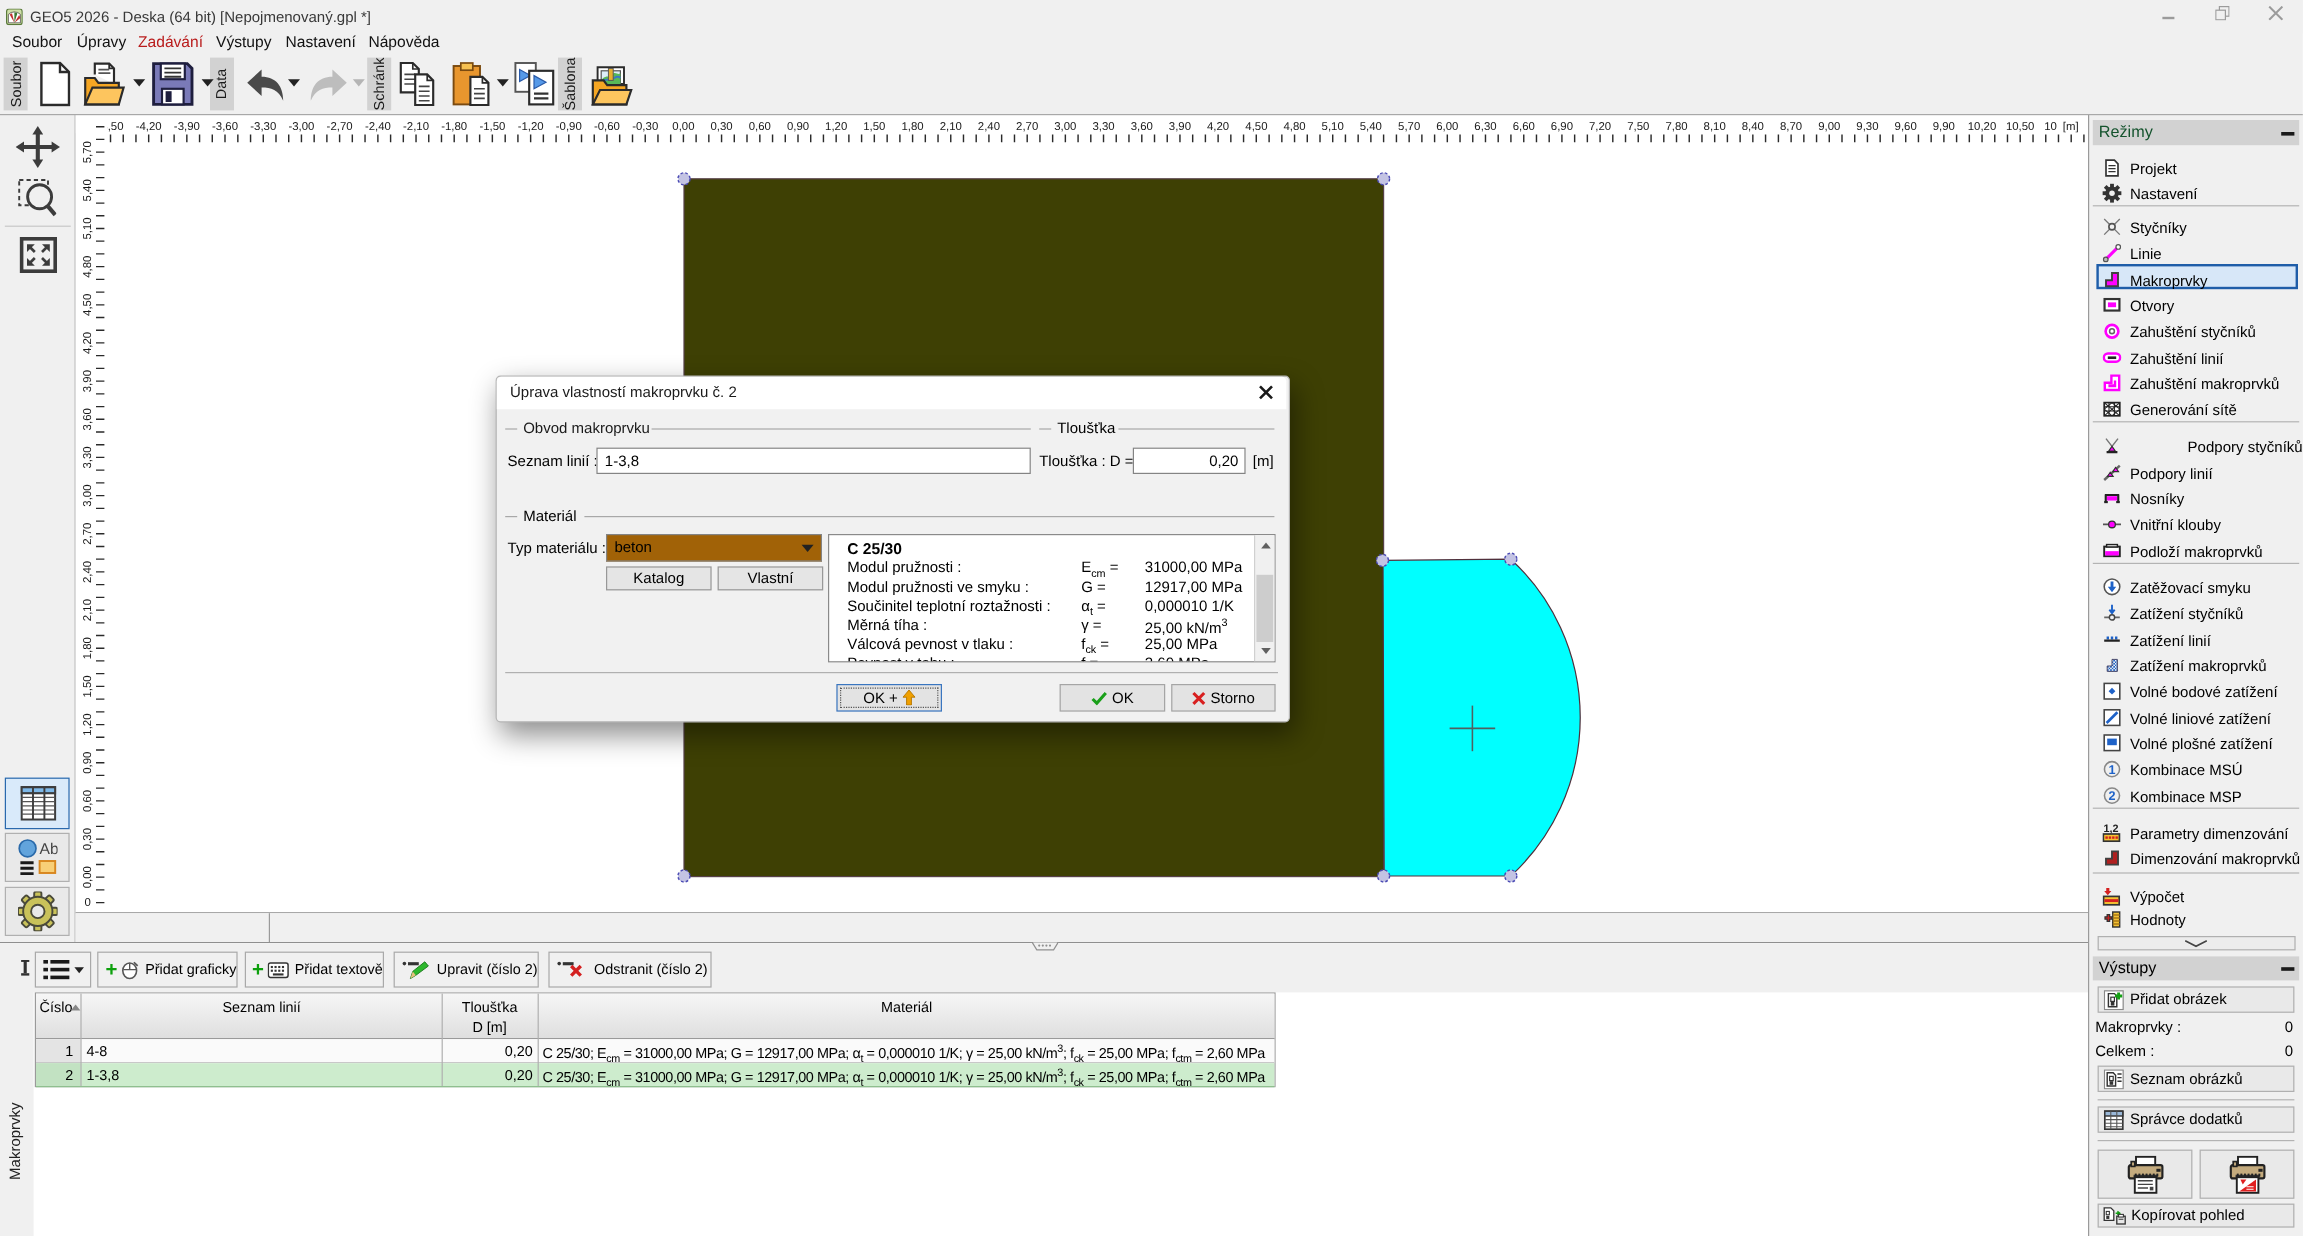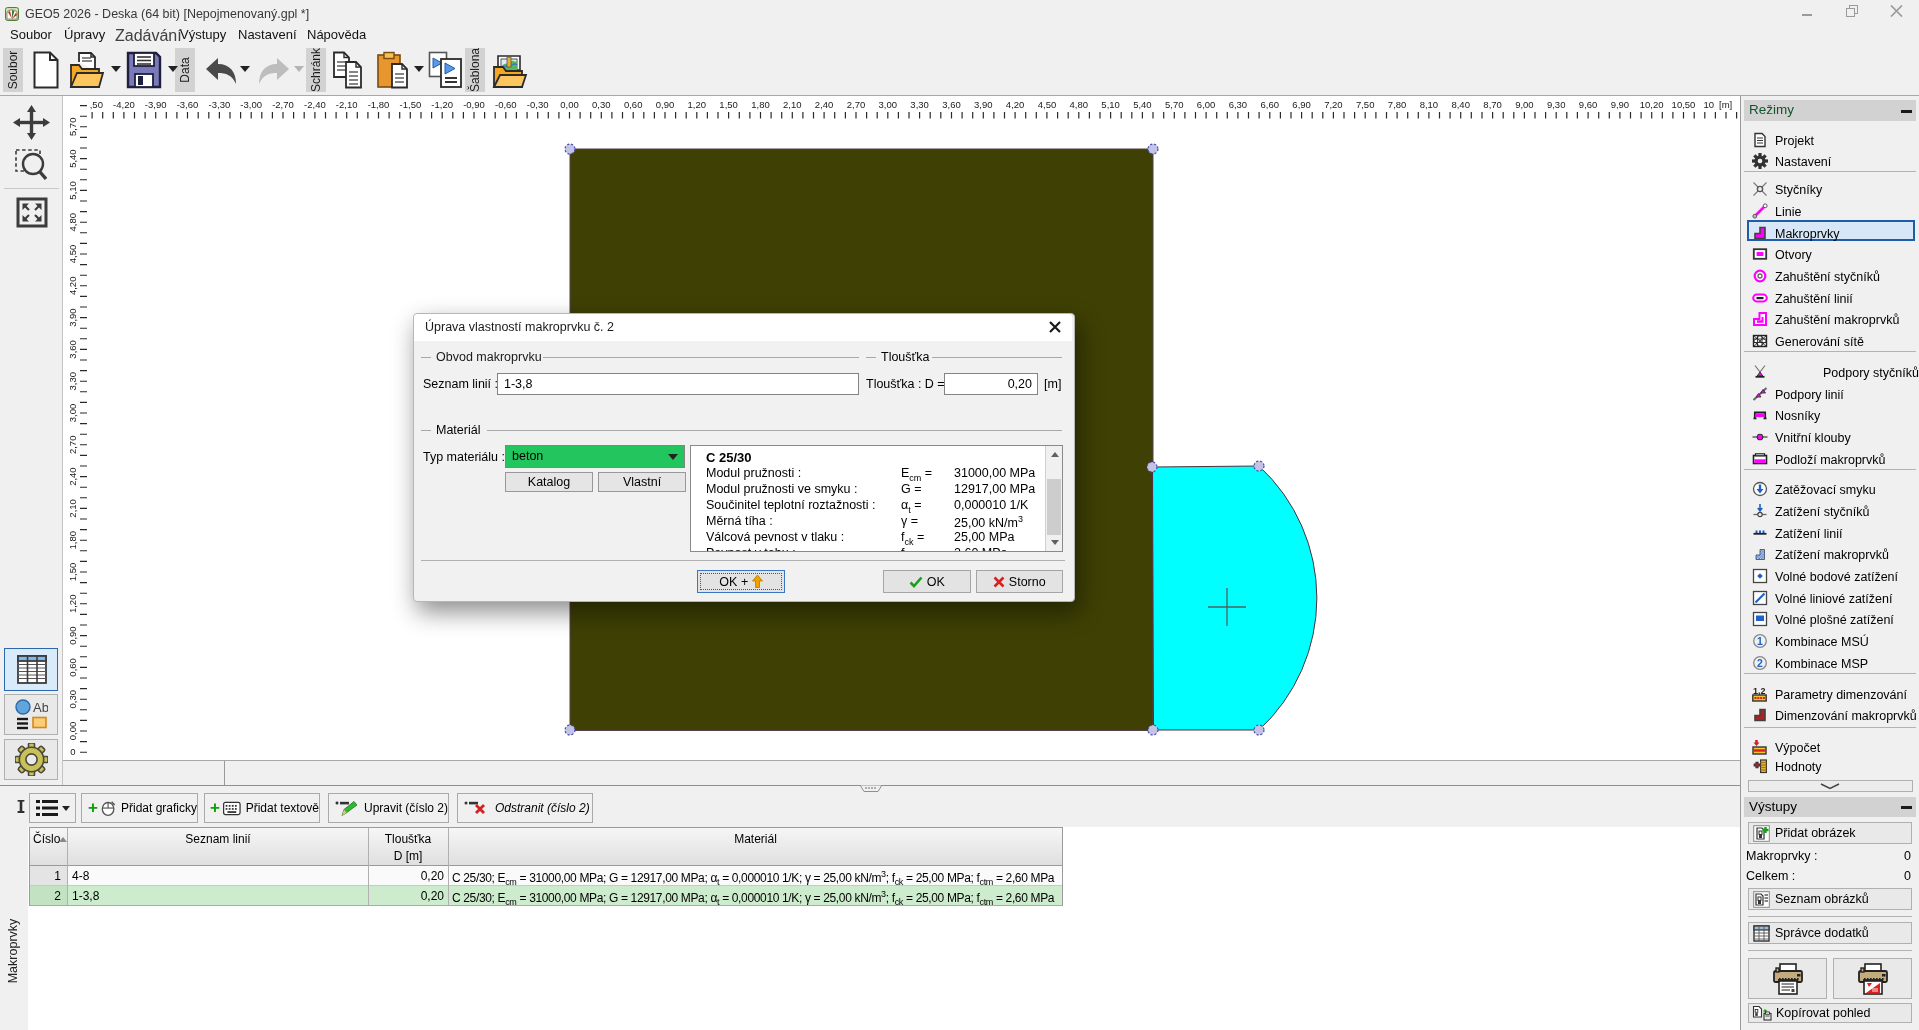--- a/index.html
+++ b/index.html
@@ -29,21 +29,21 @@
 <div class="abs" style="left:1802px;top:14px;width:10px;height:2px;background:#9b9b9b;"></div>
 <svg class="abs" style="left:1846px;top:5px" width="12" height="12" viewBox="0 0 12 12">
 <rect x="3.5" y="0.5" width="8" height="8" fill="none" stroke="#9b9b9b"></rect>
 <rect x="0.5" y="3.5" width="8" height="8" fill="#f0f0f0" stroke="#9b9b9b"></rect>
 </svg>
 <svg class="abs" style="left:1890px;top:5px" width="13" height="12" viewBox="0 0 13 12">
 <path d="M1 0.5 L12 11.5 M12 0.5 L1 11.5" stroke="#9b9b9b" stroke-width="1.7"></path>
 </svg>
 <div class="abs" style="left:10px;top:27px;font-size:13px;color:#111;">Soubor</div>
 <div class="abs" style="left:64px;top:27px;font-size:13px;color:#111;">Úpravy</div>
-<div class="abs" style="left:115px;top:27px;font-size:16px;color:#404040;">Zadávání</div>
+<div class="abs" style="left:115px;top:27px;font-size:13px;color:#b91c1c;">Zadávání</div>
 <div class="abs" style="left:180px;top:27px;font-size:13px;color:#111;">Výstupy</div>
 <div class="abs" style="left:238px;top:27px;font-size:13px;color:#111;">Nastavení</div>
 <div class="abs" style="left:307px;top:27px;font-size:13px;color:#111;">Nápověda</div>
 <div class="vlabel" style="left:3px;top:48px;width:20px;height:44px;">
     <span>Soubor</span>
   </div>
 <div class="vlabel" style="left:175px;top:48px;width:20px;height:44px;">
     <span>Data</span>
   </div>
 <div class="vlabel" style="left:306px;top:48px;width:20px;height:44px;">
@@ -356,21 +356,21 @@
   </div>
 <div class="btn" style="left:328px;top:793px;width:121px;height:30px;">
 <svg style="margin-left:6px" width="24" height="17" viewBox="0 0 24 17">
 <circle cx="2" cy="3" r="1.5" fill="#333"></circle>
       <rect x="5" y="1.8" width="9" height="2.6" fill="#333"></rect>
 <path d="M7 15.5 L9 9.5 L19 1.5 L22 5 L11.5 12.8 Z" fill="#2db82d" stroke="#1a7a1a" stroke-width="0.8"></path>
 <path d="M7 15.5 L9 9.5 L11.5 12.8 Z" fill="#e8c080"></path>
 </svg>
 <span style="margin-left:5px;">Upravit (číslo 2)</span>
   </div>
-<div class="btn" style="left:457px;top:793px;width:136px;height:30px;font-style:italic;">
+<div class="btn" style="left:457px;top:793px;width:136px;height:30px;">
 <svg style="margin-left:6px" width="26" height="16" viewBox="0 0 26 16">
 <circle cx="2" cy="3" r="1.5" fill="#333"></circle>
       <rect x="5" y="1.8" width="9" height="2.6" fill="#333"></rect>
 <path d="M12 5 L20 13 M20 5 L12 13" stroke="#d42020" stroke-width="2.8"></path>
 </svg>
 <span style="margin-left:5px;">Odstranit (číslo 2)</span>
   </div>
 <div class="abs" style="left:29px;top:827px;width:1034px;height:79px;border:1px solid #9a9a9a;box-sizing:border-box;background:#fff;"></div>
 <div class="abs" style="left:30px;top:828px;width:1032px;height:38px;background:linear-gradient(#f6f6f6,#dfdfdf);border-bottom:1px solid #9a9a9a;box-sizing:border-box;"></div>
 <div class="abs" style="left:67px;top:828px;width:1px;height:77px;background:#b0b0b0;z-index:3;"></div>
@@ -777,21 +777,21 @@
 <div class="abs" style="z-index:52;left:866px;top:357px;width:10px;height:1px;background:#a8a8a8;"></div>
 <div class="abs" style="z-index:52;left:881px;top:350px;font-size:12.5px;">Tloušťka</div>
 <div class="abs" style="z-index:52;left:932px;top:357px;width:130px;height:1px;background:#a8a8a8;"></div>
 <div class="abs" style="z-index:52;left:866px;top:377px;font-size:12.5px;">Tloušťka : D =</div>
 <div class="abs" style="z-index:52;left:944px;top:373px;width:94px;height:22px;background:#fff;border:1px solid #848484;box-sizing:border-box;font-size:12.5px;text-align:right;padding:3px 5px 0 0;">0,20</div>
 <div class="abs" style="z-index:52;left:1044px;top:377px;font-size:12.5px;">[m]</div>
 <div class="abs" style="z-index:52;left:421px;top:430px;width:10px;height:1px;background:#a8a8a8;"></div>
 <div class="abs" style="z-index:52;left:436px;top:423px;font-size:12.5px;">Materiál</div>
 <div class="abs" style="z-index:52;left:487px;top:430px;width:575px;height:1px;background:#a8a8a8;"></div>
 <div class="abs" style="z-index:52;left:423px;top:450px;font-size:12.5px;">Typ materiálu :</div>
-<div class="abs" style="z-index:52;left:505px;top:445px;width:180px;height:23px;background:#22c55e;border:1px solid #848484;box-sizing:border-box;font-size:12.5px;padding:3px 0 0 6px;">beton</div>
+<div class="abs" style="z-index:52;left:505px;top:445px;width:180px;height:23px;background:#a16207;border:1px solid #848484;box-sizing:border-box;font-size:12.5px;padding:3px 0 0 6px;">beton</div>
 <div class="abs" style="left:668px;top:454px;z-index:53;width:0;height:0;border-left:5px solid transparent;border-right:5px solid transparent;border-top:6px solid #222;"></div>
 <div class="abs" style="z-index:52;left:505px;top:472px;width:88px;height:20px;background:#e5e5e5;border:1px solid #989898;box-sizing:border-box;font-size:12.5px;text-align:center;padding-top:2px;">Katalog</div>
 <div class="abs" style="z-index:52;left:598px;top:472px;width:88px;height:20px;background:#e5e5e5;border:1px solid #989898;box-sizing:border-box;font-size:12.5px;text-align:center;padding-top:2px;">Vlastní</div>
 <div class="abs" style="z-index:52;left:690px;top:445px;width:373px;height:107px;background:#fff;border:1px solid #8a8a8a;box-sizing:border-box;overflow:hidden;">
     <div style="position:absolute;left:15px;top:4px;font-size:13px;font-weight:bold;">C 25/30</div>
     <div style="position:absolute;left:15px;top:20px;font-size:12.5px;">Modul pružnosti :</div>
     <div style="position:absolute;left:210px;top:20px;font-size:12.5px;">E<sub>cm</sub> =</div>
     <div style="position:absolute;left:263px;top:20px;font-size:12.5px;">31000,00 MPa</div>
     <div style="position:absolute;left:15px;top:36px;font-size:12.5px;">Modul pružnosti ve smyku :</div>
     <div style="position:absolute;left:210px;top:36px;font-size:12.5px;">G =</div>

